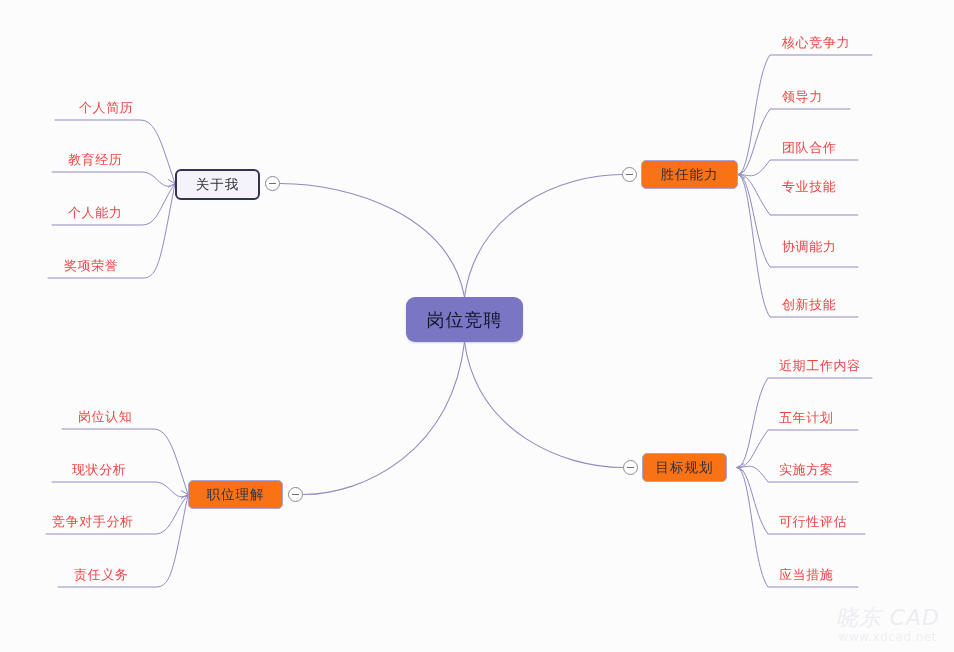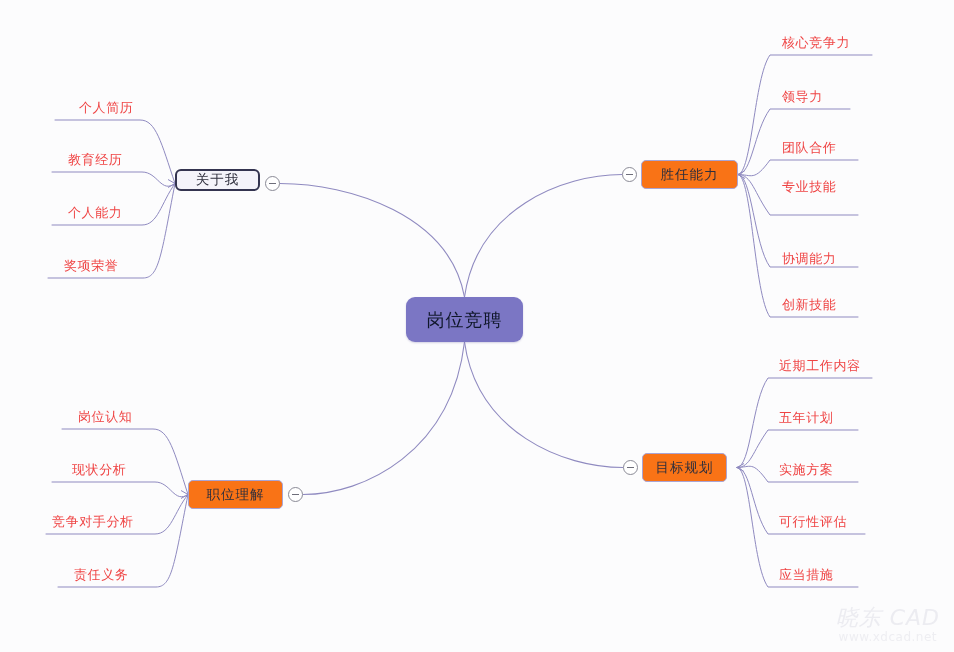--- a/index.html
+++ b/index.html
@@ -131,37 +131,37 @@
       <path d="M 737 467.5 C 751 467.5, 752 512, 768 534 L 865 534" fill="none" stroke="#8f8ac0" stroke-width="1" stroke-linecap="round"></path>
       <path d="M 737 467.5 C 751 467.5, 752 565, 768 587 L 858 587" fill="none" stroke="#8f8ac0" stroke-width="1" stroke-linecap="round"></path>
       <path d="M 744 463.5 L 737 467.5 L 744 471.5" fill="none" stroke="#8f8ac0" stroke-width="1"></path>
     </svg>
 
   <div class="node node-root" id="root-node" style="left: 406px; top: 297px; width: 117px; height: 45px;">
     <span>岗位竞聘</span>
   </div>
 
   <div id="nodes-layer">
-      <div class="node node-branch selected" style="left: 175px; top: 169px; width: 85px; height: 22px;">
+      <div class="node node-branch selected" style="left: 175px; top: 169px; width: 85px; height: 31px;">
         <span>关于我</span>
       </div>
       <div class="toggle" style="left: 265px; top: 176px;"></div>
       <div class="leaf left" style="left: 79px; top: 99px;">个人简历</div>
       <div class="leaf left" style="left: 68px; top: 151px;">教育经历</div>
       <div class="leaf left" style="left: 68px; top: 204px;">个人能力</div>
       <div class="leaf left" style="left: 64px; top: 257px;">奖项荣誉</div>
       <div class="node node-branch" style="left: 641px; top: 160px; width: 97px; height: 29px;">
         <span>胜任能力</span>
       </div>
       <div class="toggle" style="left: 622px; top: 167px;"></div>
       <div class="leaf right" style="left: 782px; top: 34px;">核心竞争力</div>
       <div class="leaf right" style="left: 782px; top: 88px;">领导力</div>
       <div class="leaf right" style="left: 782px; top: 139px; font-family: Liberation Mono, monospace;">团队合作</div>
       <div class="leaf right" style="left: 782px; top: 178px;">专业技能</div>
-      <div class="leaf right" style="left: 782px; top: 250px;">协调能力</div>
+      <div class="leaf right" style="left: 782px; top: 238px;">协调能力</div>
       <div class="leaf right" style="left: 782px; top: 296px;">创新技能</div>
       <div class="node node-branch" style="left: 188px; top: 480px; width: 95px; height: 29px;">
         <span>职位理解</span>
       </div>
       <div class="toggle" style="left: 288px; top: 487px;"></div>
       <div class="leaf left" style="left: 78px; top: 408px;">岗位认知</div>
       <div class="leaf left" style="left: 72px; top: 461px;">现状分析</div>
       <div class="leaf left" style="left: 52px; top: 513px;">竞争对手分析</div>
       <div class="leaf left" style="left: 74px; top: 566px;">责任义务</div>
       <div class="node node-branch" style="left: 642px; top: 453px; width: 85px; height: 29px;">

